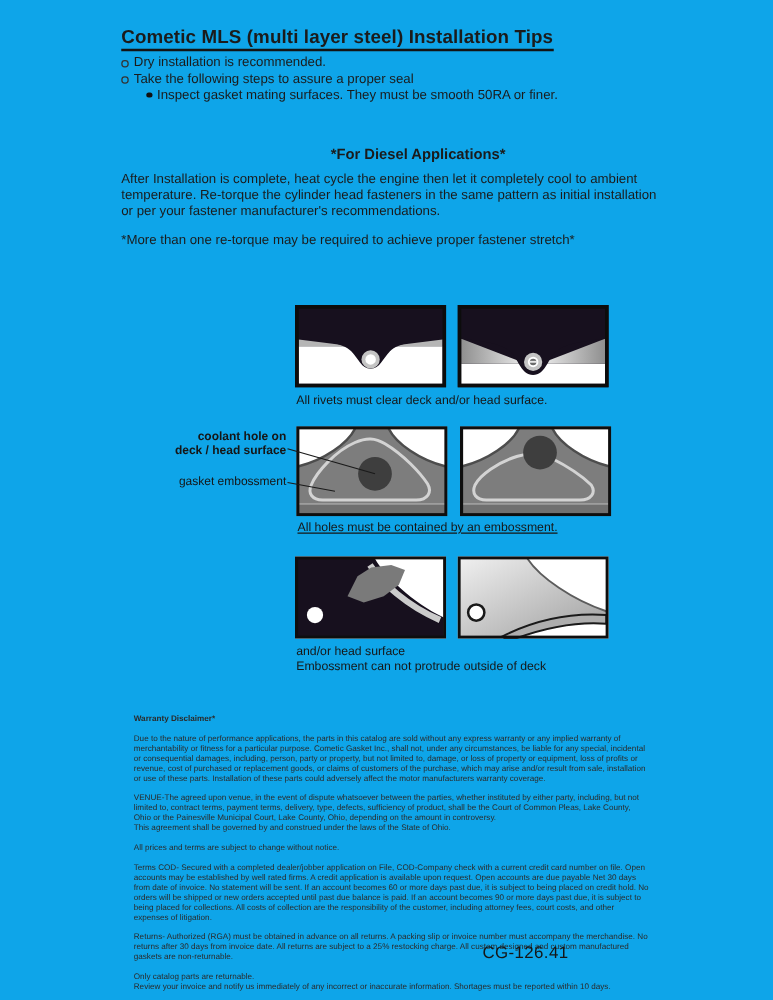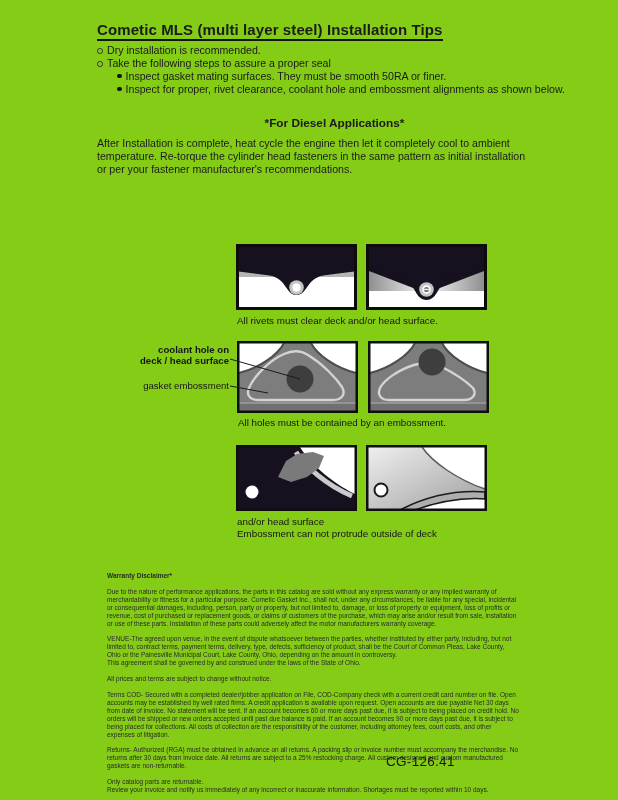--- a/index.html
+++ b/index.html
@@ -1,17 +1,17 @@
 <!DOCTYPE html>
 <html><head>
 <meta charset="utf-8">
 <style>
   html,body { margin:0; padding:0; background:#ffffff; }
   .page {
-    position:relative; width:618px; height:800px; background:#84cc16;
+    position:relative; width:618px; height:800px; background:#0ea5e9;
     font-family:"Liberation Sans", sans-serif; color:#1b1b1b; overflow:hidden;
   }
   .page-title {
     position:absolute; left:97px; top:21px; font-size:15px; font-weight:bold;
     border-bottom:2px solid #141414; padding-bottom:1px; letter-spacing:.1px;
   }
   
   .tips { position:absolute; left:97px; top:45px; width:500px; font-size:10.6px; line-height:11.3px; }
   .tip-row { display:flex; margin-bottom:1.6px; }
   .tip-row.sub { margin-left:20px; }
@@ -48,31 +48,28 @@
       <span>Dry installation is recommended.</span>
     </div>
     <div class="tip-row">
       <span class="marker-open"></span>
       <span>Take the following steps to assure a proper seal</span>
     </div>
     <div class="tip-row sub">
       <span class="marker-filled"></span>
       <span>Inspect gasket mating surfaces.  They must be smooth 50RA or finer.</span>
     </div>
-    <div class="tip-row sub">
-      <span class="marker-filled"></span>
-      <span>Inspect for proper, rivet clearance, coolant hole and embossment alignments as shown below.</span>
-    </div>
   </div>
 
   <div class="diesel">
     <div class="diesel-heading">*For Diesel Applications*</div>
     <p class="body-para">After Installation is complete, heat cycle the engine then let it completely cool to ambient
 temperature. Re-torque the cylinder head fasteners in the same pattern as initial installation
 or per your fastener manufacturer's recommendations.</p>
+    <p class="body-para">*More than one re-torque may be required to achieve proper fastener stretch*</p>
   </div>
 
   <div class="figure" style="left:236px; top:228px; width:254px; height:100px;">
     <div class="fig-label" style="left:0; top:0;">RIGHT</div>
     <div class="fig-label" style="left:130px; top:0;">WRONG</div>
 
     <svg class="panel" style="left:0; top:16px;" width="121" height="66" viewBox="0 0 121 66">
       <rect x="0" y="0" width="121" height="66" fill="#17101e"></rect>
       <rect x="3" y="33" width="115" height="30" fill="#ffffff"></rect>
       <polygon points="3,33 46,33 3,27.5" fill="#b5b5b5"></polygon>
@@ -143,21 +140,21 @@
       <path d="M21,59 C13,59 9,54 12,47 C16,39 30,29 46,24 C56,21 64,21 72,25 C86,32 99,41 105,47 C109,53 105,59 96,59 Z" fill="none" stroke="#d3d3d3" stroke-width="2.4"></path>
       <circle cx="64" cy="21" r="13.5" fill="#3e3e3e"></circle>
       <rect x="1.25" y="1.25" width="118.5" height="69.5" fill="none" stroke="#0e0e0e" stroke-width="2.5"></rect>
     </svg>
 
     <svg class="leader-lines" width="390" height="104" viewBox="0 0 390 104">
       <line x1="122" y1="31" x2="192" y2="51" stroke="#1a1a1a" stroke-width="1"></line>
       <line x1="122" y1="58" x2="160" y2="65" stroke="#1a1a1a" stroke-width="1"></line>
     </svg>
 
-    <div class="fig-caption" style="left:130px; top:89px;">All holes must be contained by an embossment.</div>
+    <div class="fig-caption" style="left:130px; top:89px;text-decoration:underline;">All holes must be contained by an embossment.</div>
   </div>
 
   <div class="figure" style="left:236px; top:431px; width:254px; height:112px;">
     <div class="fig-label" style="left:0; top:0;">RIGHT</div>
     <div class="fig-label" style="left:130px; top:0;">WRONG</div>
 
     <svg class="panel" style="left:0; top:14px;" width="121" height="66" viewBox="0 0 121 66">
       <rect x="0" y="0" width="121" height="66" fill="#ffffff"></rect>
       <path d="M2,2 L64,2 C72,16 94,37 119,49 L119,64 L2,64 Z" fill="#17101e"></path>
       <path d="M60,7 C69,21 90,40 116,51" fill="none" stroke="#cbcbcb" stroke-width="5"></path>

